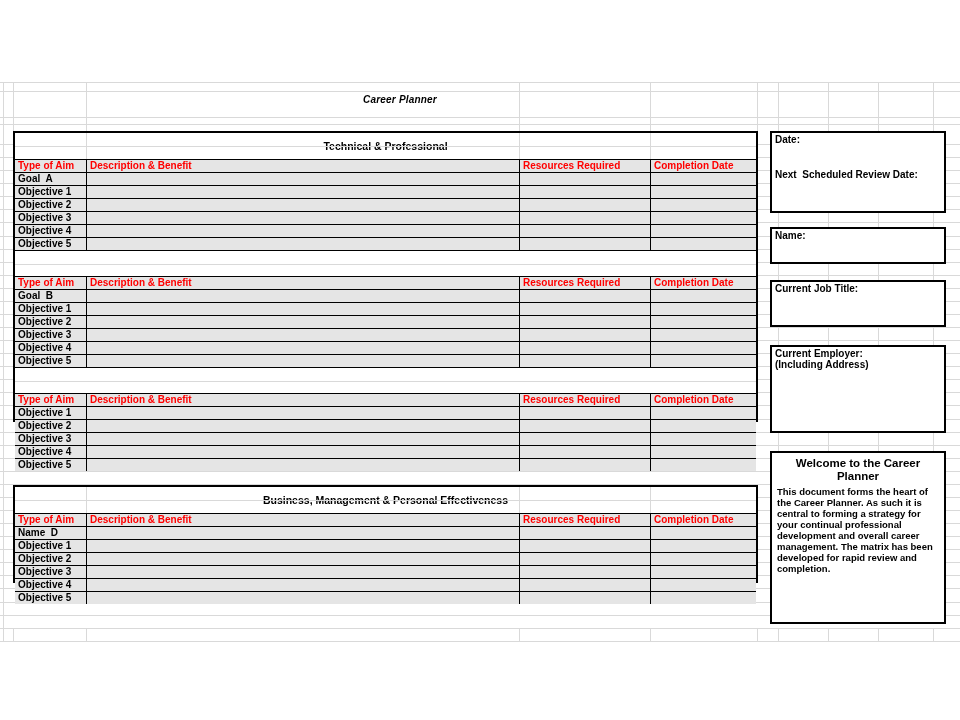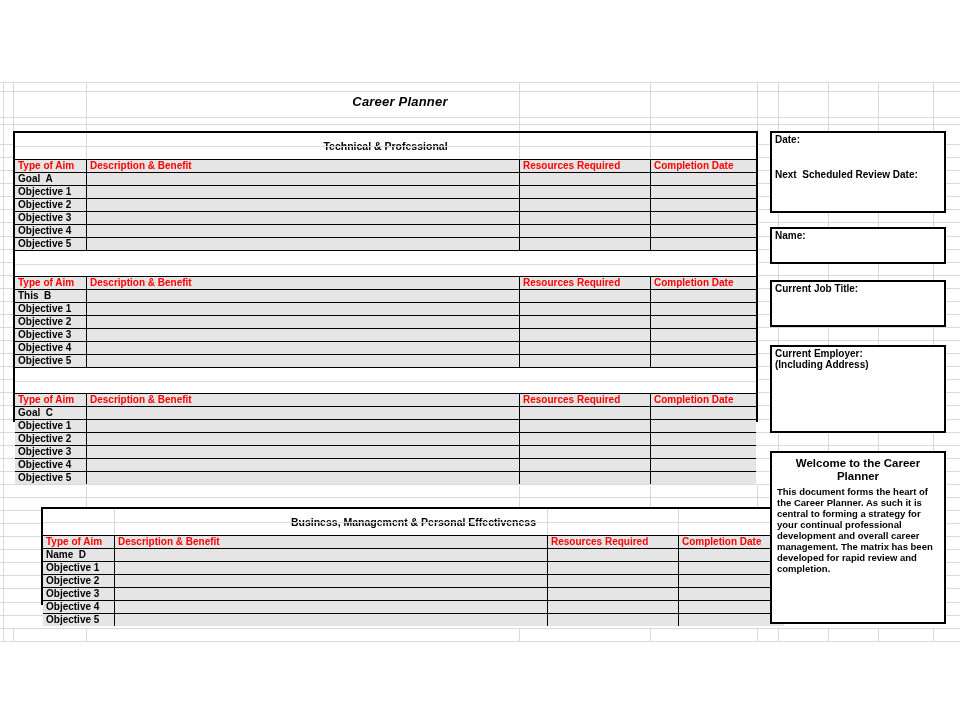--- a/index.html
+++ b/index.html
@@ -6,29 +6,29 @@
   .sheet{
     position:relative;width:960px;height:720px;background:#ffffff;
     font-family:"Liberation Sans",sans-serif;font-weight:bold;color:#000;
     overflow:hidden;
   }
   
   .gl-h{position:absolute;height:1px;background:#d9d9d9;}
   .gl-v{position:absolute;width:1px;background:#d9d9d9;}
   .page-title{
     position:absolute;top:94px;left:0;width:800px;text-align:center;
-    font-size:13px;font-style:italic;letter-spacing:.2px;
+    font-size:10px;font-style:italic;letter-spacing:.2px;
   }
   
   .goals-table{
     position:absolute;left:13px;width:745px;border:2px solid #000;
     box-sizing:border-box;background:transparent;z-index:2;
   }
   #table1{top:131px;height:291px;}
-  #table2{top:507px;height:98px;margin-left:28px;}
+  #table2{top:485px;height:98px;}
   .t-title{
     position:relative;height:26px;background:#fff;display:flex;
     align-items:center;justify-content:center;font-size:10.5px;
   }
   .row{
     display:grid;grid-template-columns:71px 433px 131px 1fr;
     height:13px;background:#e5e5e5;border-top:1px solid #000;box-sizing:border-box;
   }
   .cell{
     border-left:1px solid #000;box-sizing:border-box;overflow:hidden;
@@ -192,21 +192,21 @@
       <div class="gap">
         <div class="gl-h" style="top: 13px; left: 0px; width: 100%;"></div>
       </div>
       <div class="row">
         <div class="cell hcell" style="color: rgb(255, 0, 0);">Type of Aim</div>
         <div class="cell hcell" style="color: rgb(255, 0, 0);">Description &amp; Benefit</div>
         <div class="cell hcell" style="color: rgb(255, 0, 0);">Resources Required</div>
         <div class="cell hcell" style="color: rgb(255, 0, 0);">Completion Date</div>
       </div>
       <div class="row">
-        <div class="cell label">This  B</div>
+        <div class="cell label">Goal  B</div>
         <div class="cell"></div>
         <div class="cell"></div>
         <div class="cell"></div>
       </div>
       <div class="row">
         <div class="cell label">Objective 1</div>
         <div class="cell"></div>
         <div class="cell"></div>
         <div class="cell"></div>
       </div>
@@ -237,26 +237,20 @@
       <div class="gap">
         <div class="gl-h" style="top: 13px; left: 0px; width: 100%;"></div>
       </div>
       <div class="row">
         <div class="cell hcell" style="color: rgb(255, 0, 0);">Type of Aim</div>
         <div class="cell hcell" style="color: rgb(255, 0, 0);">Description &amp; Benefit</div>
         <div class="cell hcell" style="color: rgb(255, 0, 0);">Resources Required</div>
         <div class="cell hcell" style="color: rgb(255, 0, 0);">Completion Date</div>
       </div>
       <div class="row">
-        <div class="cell label">Goal  C</div>
-        <div class="cell"></div>
-        <div class="cell"></div>
-        <div class="cell"></div>
-      </div>
-      <div class="row">
         <div class="cell label">Objective 1</div>
         <div class="cell"></div>
         <div class="cell"></div>
         <div class="cell"></div>
       </div>
       <div class="row">
         <div class="cell label">Objective 2</div>
         <div class="cell"></div>
         <div class="cell"></div>
         <div class="cell"></div>

